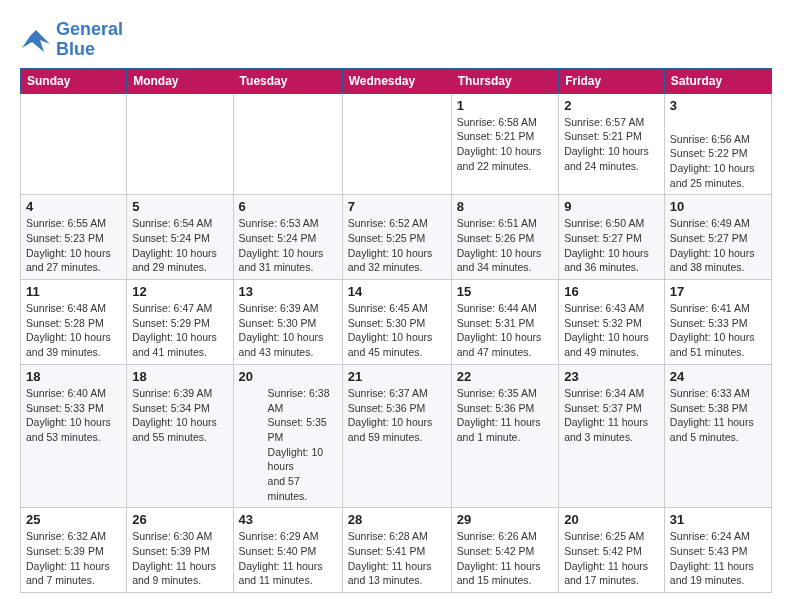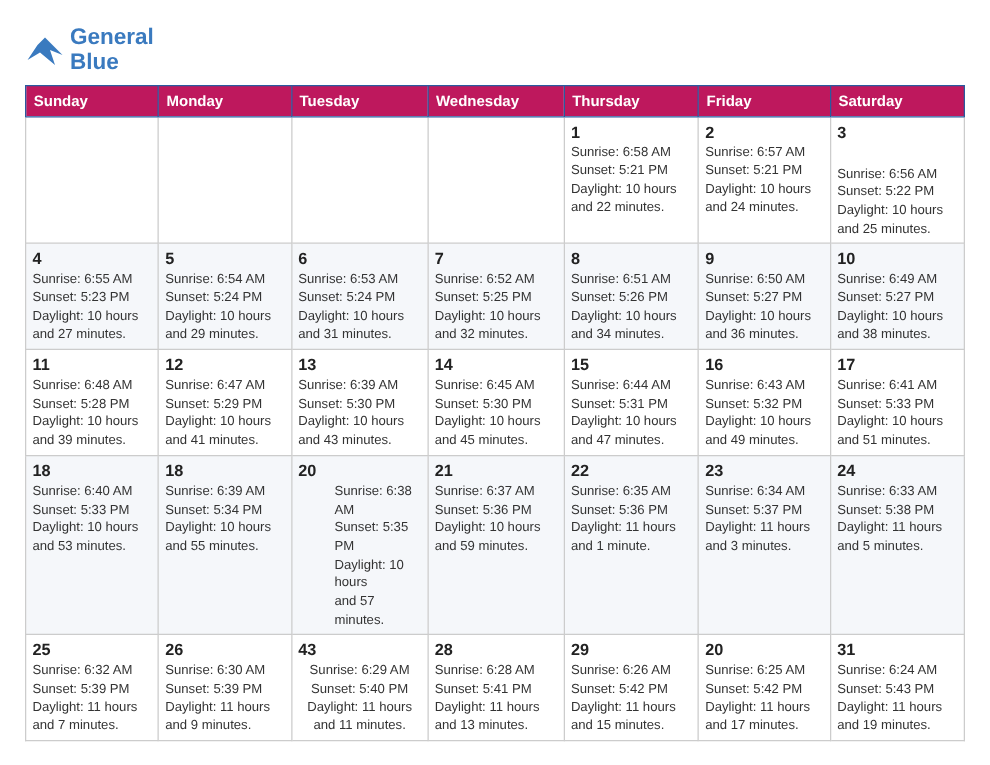--- a/index.html
+++ b/index.html
@@ -315,21 +315,21 @@
         </td>
         <td>
           <div class="day-number">26</div>
           <div class="day-detail" style="white-space: pre-line;">Sunrise: 6:30 AM
 Sunset: 5:39 PM
 Daylight: 11 hours
 and 9 minutes.</div>
         </td>
         <td>
           <div class="day-number">43</div>
-          <div class="day-detail" style="white-space: pre-line; text-align: center;">Sunrise: 6:29 AM
+          <div class="day-detail" style="white-space: pre-line;">Sunrise: 6:29 AM
 Sunset: 5:40 PM
 Daylight: 11 hours
 and 11 minutes.</div>
         </td>
         <td>
           <div class="day-number">28</div>
           <div class="day-detail" style="white-space: pre-line;">Sunrise: 6:28 AM
 Sunset: 5:41 PM
 Daylight: 11 hours
 and 13 minutes.</div>

